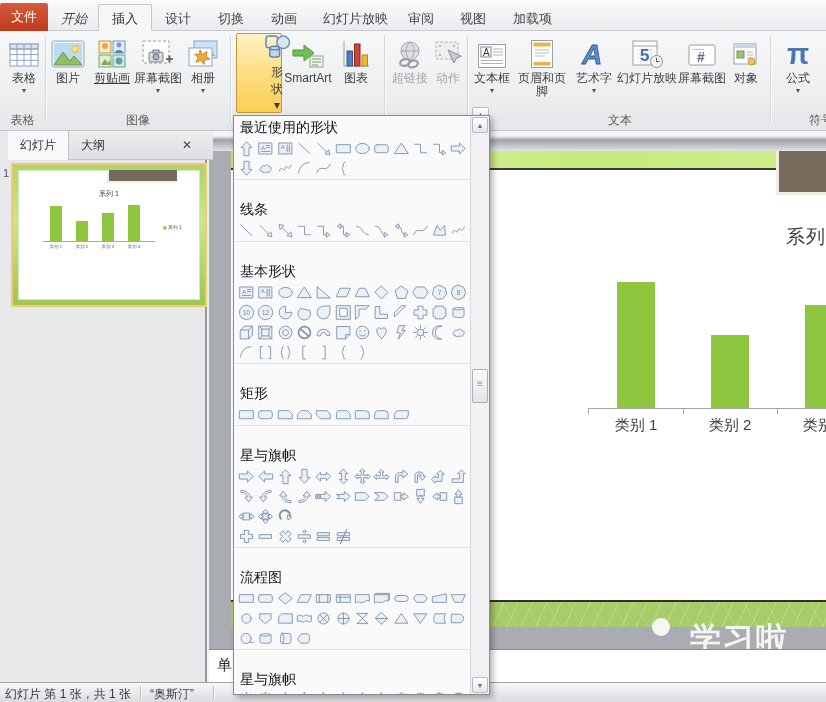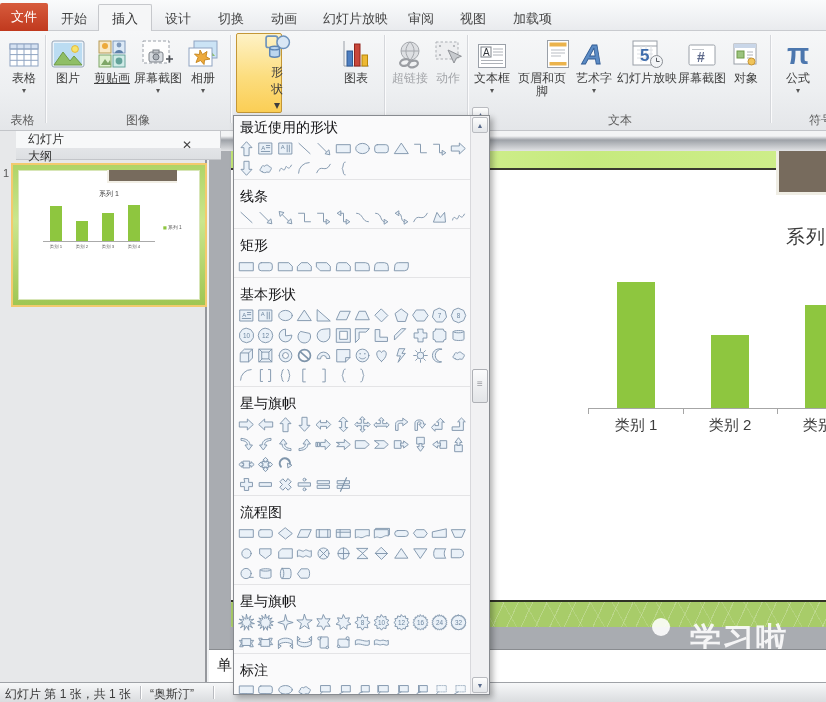--- a/index.html
+++ b/index.html
@@ -19,21 +19,21 @@
   .rbtn{position:absolute;top:2px;display:flex;flex-direction:column;align-items:center;font-size:12px;color:#3E3E3E;}
   .rbtn .ric{height:36px;display:flex;align-items:flex-end;justify-content:center;}
   .rbtn .rlb{margin-top:3px;line-height:13px;text-align:center;}
   .rbtn .dd{font-size:8px;color:#555;line-height:9px;margin-top:1px;}
   .rbtn.disabled{color:#A3A5A9;}
   #shapes-btn{position:absolute;left:236px;top:2px;width:46px;height:80px;background:linear-gradient(#FEF2C6,#FCDD7E 55%,#FBCE55);border:1px solid #C49736;border-radius:2px;display:flex;flex-direction:column;align-items:center;font-size:12px;color:#3E3E3E;padding-left:36px;}
   #collapse-chevron{position:absolute;left:472px;top:107px;width:17px;height:14px;border:1px solid #B9BBC0;background:linear-gradient(#FDFDFD,#E4E6E9);border-radius:2px;font-size:7px;color:#5A6B8C;display:flex;align-items:center;justify-content:center;z-index:3;}
 
   
   #leftpanel{position:absolute;left:0;top:131px;width:207px;height:551px;background:#E7E8EA;border-right:2px solid #96989D;}
-  #panel-tabs{position:absolute;left:16px;top:0;width:100%;height:29px;background:linear-gradient(#EDEEF0,#DDDFE2);border-bottom:1px solid #C3C5C9;display:flex;flex-direction:column;}
+  #panel-tabs{position:absolute;left:8px;top:0;width:100%;height:29px;background:linear-gradient(#EDEEF0,#DDDFE2);border-bottom:1px solid #C3C5C9;display:flex;}
   .ptab{height:29px;padding:0 12px;font-size:12px;color:#333;display:flex;align-items:center;}
   .ptab.active{background:#F7F8F9;border-right:1px solid #C3C5C9;}
   #panel-close{position:absolute;right:10px;top:6px;width:16px;height:16px;font-size:12px;color:#444;font-weight:bold;text-align:center;line-height:16px;}
   #slide-num{position:absolute;left:3px;top:36px;font-size:11px;color:#555;}
   #thumb{position:absolute;left:13px;top:34px;width:192px;height:140px;outline:2px solid #F3CA6E;background:linear-gradient(#AFD468,#CBE68D 40%,#9FC653);padding:5px;}
   #thumb-inner{position:relative;width:100%;height:100%;background:#fff;border:1px solid #D8E6B8;}
   #thumb-brown{position:absolute;left:88px;top:-1px;width:70px;height:13px;background:#776B5D;border-left:2px solid #F2EFE6;border-bottom:2px solid #F2EFE6;}
   #thumb-title{position:absolute;left:0;top:18px;width:100%;text-align:center;font-size:7px;color:#404040;}
   .tbar{position:absolute;background:#8EC63F;}
   #thumb-axis{position:absolute;left:24px;top:70px;width:112px;height:1px;background:#AAA;}
@@ -60,38 +60,38 @@
 
   
   #statusbar{position:absolute;left:0;top:682px;width:826px;height:20px;background:linear-gradient(#F7F8F9,#DADCDF);border-top:1px solid #9FA2A7;font-size:12px;color:#3A3A3A;z-index:7;}
   #statusbar .seg{position:absolute;top:3px;white-space:nowrap;}
   #statusbar .sdiv{position:absolute;top:3px;width:1px;height:13px;background:#B9BBC0;box-shadow:1px 0 0 #fff;}
 
   
   #shapemenu{position:absolute;left:233px;top:115px;width:257px;height:580px;background:#FAFAFB;border:1px solid #888B90;box-shadow:3px 3px 6px rgba(0,0,0,.3);z-index:20;}
   #shapemenu-content{position:absolute;left:0;top:0;width:237px;height:100%;overflow:hidden;}
   .cat-title{font-weight:normal;font-size:14px;color:#141416;padding:3px 6px 1px;}
-  .cat:not(:first-child) .cat-title{border-top:1px solid #E4E4E6;margin-top:1px;padding-top:8px;}
+  .cat:not(:first-child) .cat-title{border-top:1px solid #E4E4E6;margin-top:1px;padding-top:21px;}
   .shape-row{display:flex;padding-left:3px;}
   .cell{width:19.3px;height:20px;display:flex;align-items:center;justify-content:center;}
   .sg{width:17px;height:17px;}
   #menu-scrollbar{position:absolute;right:0;top:0;width:19px;height:100%;background:#F1F1F3;border-left:1px solid #D8D8DC;}
   .sbtn{position:absolute;left:1px;width:16px;height:16px;border:1px solid #B9BBC0;background:linear-gradient(#FDFDFD,#E4E6E9);border-radius:2px;font-size:7px;color:#5A6B8C;display:flex;align-items:center;justify-content:center;}
   #sthumb{position:absolute;left:1px;top:253px;width:16px;height:34px;border:1px solid #AEB0B5;background:linear-gradient(#FBFBFC,#E2E4E7);border-radius:2px;}
   #sthumb:after{content:"≡";position:absolute;left:4px;top:8px;font-size:10px;color:#9A9CA1;}
 </style>
 </head>
 <body>
 
 <div id="stage">
 
   <div id="tabbar">
     <div class="file-tab">文件</div>
     <div id="tabs-holder">
-        <div class="tab" style="left: 48px;">开始</div>
+        <div class="tab" style="left: 48px; font-style: italic;">开始</div>
         <div class="tab active" style="left: 98px;">插入</div>
         <div class="tab" style="left: 152px;">设计</div>
         <div class="tab" style="left: 205px;">切换</div>
         <div class="tab" style="left: 258px;">动画</div>
         <div class="tab" style="left: 310px;">幻灯片放映</div>
         <div class="tab" style="left: 395px;">审阅</div>
         <div class="tab" style="left: 447px;">视图</div>
         <div class="tab" style="left: 500px;">加载项</div>
       </div>
   </div>
@@ -174,20 +174,30 @@
 
     <div id="shapes-btn">
       <span class="ric" id="ic-shapes"><svg width="27" height="27" viewBox="0 0 26 26">
             <rect x="2" y="2" width="11" height="11" rx="2" fill="none" stroke="#6E93BC" stroke-width="1.6"></rect>
             <circle cx="18.5" cy="8" r="6" fill="#D9E7F5" stroke="#6E93BC" stroke-width="1.4"></circle>
             <path d="M5.5,13.5 c0,-2.4 9.5,-2.4 9.5,0 v7 c0,2.4 -9.5,2.4 -9.5,0 Z" fill="#BCD6EE" stroke="#5F86B4" stroke-width="1.4"></path>
             <path d="M5.5,13.5 c0,2.4 9.5,2.4 9.5,0" fill="none" stroke="#5F86B4" stroke-width="1.4"></path>
           </svg></span>
       <span class="rlb">形状</span>
       <span class="dd">▾</span>
+    </div>
+    <div class="rbtn" style="left:283px;width:50px">
+      <span class="ric" id="ic-smartart">
+          <svg width="34" height="28" viewBox="0 0 34 28">
+            <polygon points="2,9 13,9 13,4 23,12 13,20 13,15 2,15" fill="#6FBF5A" stroke="#4E9A3E"></polygon>
+            <rect x="19" y="15" width="13" height="11" fill="#EDF3E6" stroke="#8FA48F"></rect>
+            <path d="M21,18 h9 M21,21 h9 M21,24 h6" stroke="#7FA06F" fill="none"></path>
+          </svg>
+        </span>
+      <span class="rlb">SmartArt</span>
     </div>
     <div class="rbtn" style="left:334px;width:44px">
       <span class="ric" id="ic-chart">
           <svg width="30" height="30" viewBox="0 0 30 30">
             <path d="M3,2 V27 H28" stroke="#9AA0A8" fill="none"></path>
             <rect x="6" y="12" width="5.5" height="15" fill="#4E7FC1" stroke="#2F5A93"></rect>
             <rect x="13.5" y="5" width="5.5" height="22" fill="#C8473B" stroke="#93251C"></rect>
             <rect x="21" y="16" width="5.5" height="11" fill="#EDB933" stroke="#B8860B"></rect>
           </svg>
         </span>
@@ -225,21 +235,21 @@
             <svg width="30" height="26" viewBox="0 0 30 26">
               <rect x="1.5" y="1.5" width="27" height="23" fill="#fff" stroke="#9AA0A8"></rect>
               <rect x="4" y="4" width="10" height="10" fill="#fff" stroke="#7C8289"></rect>
               <text x="6" y="12.6" font-size="10" fill="#33373C">A</text>
               <path d="M16,6 h10 M16,9 h10 M16,12 h10 M4,17.5 h22 M4,20.5 h22" stroke="#AEB2B8" fill="none"></path>
             </svg>
           </span>
           <span class="rlb">文本框</span>
           <span class="dd">▾</span>
         </div>
-        <div class="rbtn" style="left: 513px; width: 58px; align-items: flex-end;">
+        <div class="rbtn" style="left: 513px; width: 58px;">
           <span class="ric">
             <svg width="26" height="30" viewBox="0 0 26 30">
               <rect x="2.5" y="1.5" width="21" height="27" fill="#fff" stroke="#9AA0A8"></rect>
               <rect x="4.5" y="3.5" width="17" height="4" fill="#EBB34C"></rect>
               <rect x="4.5" y="23" width="17" height="3.5" fill="#EBB34C"></rect>
               <path d="M6,11 h14 M6,14 h14 M6,17 h10" stroke="#B9BDC3" fill="none"></path>
             </svg>
           </span>
           <span class="rlb">页眉和页脚</span>
         </div>
@@ -620,88 +630,20 @@
             <div class="cell" title="scribble">
               <svg class="sg" viewBox="0 0 20 20">
                 <g fill="#EAF1F8" stroke="#7F95AB" stroke-width="1.1" stroke-linejoin="round" stroke-linecap="round">
                   <path d="M3,13 C5,4 8,17 10,9 C11,4 13,15 17,6" fill="none"></path>
                 </g>
               </svg>
             </div>
           </div>
         </div>
         <div class="cat">
-          <div class="cat-title">矩形</div>
-          <div class="shape-row">
-            <div class="cell" title="rectangle">
-              <svg class="sg" viewBox="0 0 20 20">
-                <g fill="#EAF1F8" stroke="#7F95AB" stroke-width="1.1" stroke-linejoin="round" stroke-linecap="round">
-                  <rect x="2" y="5.5" width="16" height="9.5" rx="0"></rect>
-                </g>
-              </svg>
-            </div>
-            <div class="cell" title="rounded-rectangle">
-              <svg class="sg" viewBox="0 0 20 20">
-                <g fill="#EAF1F8" stroke="#7F95AB" stroke-width="1.1" stroke-linejoin="round" stroke-linecap="round">
-                  <rect x="2" y="5.5" width="16" height="9.5" rx="3"></rect>
-                </g>
-              </svg>
-            </div>
-            <div class="cell" title="snip-single-corner-rectangle">
-              <svg class="sg" viewBox="0 0 20 20">
-                <g fill="#EAF1F8" stroke="#7F95AB" stroke-width="1.1" stroke-linejoin="round" stroke-linecap="round">
-                  <polygon points="2,5.5 13.8,5.5 18,9.7 18,15 2,15"></polygon>
-                </g>
-              </svg>
-            </div>
-            <div class="cell" title="snip-same-side-corner-rectangle">
-              <svg class="sg" viewBox="0 0 20 20">
-                <g fill="#EAF1F8" stroke="#7F95AB" stroke-width="1.1" stroke-linejoin="round" stroke-linecap="round">
-                  <polygon points="2,9.7 6.2,5.5 13.8,5.5 18,9.7 18,15 2,15"></polygon>
-                </g>
-              </svg>
-            </div>
-            <div class="cell" title="snip-diagonal-corner-rectangle">
-              <svg class="sg" viewBox="0 0 20 20">
-                <g fill="#EAF1F8" stroke="#7F95AB" stroke-width="1.1" stroke-linejoin="round" stroke-linecap="round">
-                  <polygon points="2,5.5 13.8,5.5 18,9.7 18,15 6.2,15 2,10.8"></polygon>
-                </g>
-              </svg>
-            </div>
-            <div class="cell" title="snip-and-round-single-corner-rectangle">
-              <svg class="sg" viewBox="0 0 20 20">
-                <g fill="#EAF1F8" stroke="#7F95AB" stroke-width="1.1" stroke-linejoin="round" stroke-linecap="round">
-                  <path d="M2,8 Q2,5.5 4.5,5.5 L13.8,5.5 L18,9.7 V15 H2 Z"></path>
-                </g>
-              </svg>
-            </div>
-            <div class="cell" title="round-single-corner-rectangle">
-              <svg class="sg" viewBox="0 0 20 20">
-                <g fill="#EAF1F8" stroke="#7F95AB" stroke-width="1.1" stroke-linejoin="round" stroke-linecap="round">
-                  <path d="M2,5.5 H13.5 Q18,5.5 18,10 V15 H2 Z"></path>
-                </g>
-              </svg>
-            </div>
-            <div class="cell" title="round-same-side-corner-rectangle">
-              <svg class="sg" viewBox="0 0 20 20">
-                <g fill="#EAF1F8" stroke="#7F95AB" stroke-width="1.1" stroke-linejoin="round" stroke-linecap="round">
-                  <path d="M2,10 Q2,5.5 6.5,5.5 H13.5 Q18,5.5 18,10 V15 H2 Z"></path>
-                </g>
-              </svg>
-            </div>
-            <div class="cell" title="round-diagonal-corner-rectangle">
-              <svg class="sg" viewBox="0 0 20 20">
-                <g fill="#EAF1F8" stroke="#7F95AB" stroke-width="1.1" stroke-linejoin="round" stroke-linecap="round">
-                  <path d="M2,10 Q2,5.5 6.5,5.5 H18 V10.5 Q18,15 13.5,15 H2 Z"></path>
-                </g>
-              </svg>
-            </div>
-          </div>
-        </div>
-        <div class="cat">
           <div class="cat-title">基本形状</div>
           <div class="shape-row">
             <div class="cell" title="text-box">
               <svg class="sg" viewBox="0 0 20 20">
                 <g fill="#EAF1F8" stroke="#7F95AB" stroke-width="1.1" stroke-linejoin="round" stroke-linecap="round">
                   <rect x="2.5" y="3.5" width="15" height="13" rx="0"></rect>
                   <text x="5" y="11.5" font-size="7" fill="#6E87A0" stroke="none">A</text>
                   <line x1="11" y1="6.5" x2="15" y2="6.5"></line>
                   <line x1="11" y1="9" x2="15" y2="9"></line>
                   <line x1="5" y1="13.5" x2="15" y2="13.5"></line>
@@ -1033,20 +975,88 @@
             <div class="cell" title="right-brace">
               <svg class="sg" viewBox="0 0 20 20">
                 <g fill="#EAF1F8" stroke="#7F95AB" stroke-width="1.1" stroke-linejoin="round" stroke-linecap="round">
                   <path d="M8,2.5 C11,2.5 9.5,6 11.5,10 C9.5,14 11,17.5 8,17.5" fill="none"></path>
                 </g>
               </svg>
             </div>
           </div>
         </div>
         <div class="cat">
+          <div class="cat-title">矩形</div>
+          <div class="shape-row">
+            <div class="cell" title="rectangle">
+              <svg class="sg" viewBox="0 0 20 20">
+                <g fill="#EAF1F8" stroke="#7F95AB" stroke-width="1.1" stroke-linejoin="round" stroke-linecap="round">
+                  <rect x="2" y="5.5" width="16" height="9.5" rx="0"></rect>
+                </g>
+              </svg>
+            </div>
+            <div class="cell" title="rounded-rectangle">
+              <svg class="sg" viewBox="0 0 20 20">
+                <g fill="#EAF1F8" stroke="#7F95AB" stroke-width="1.1" stroke-linejoin="round" stroke-linecap="round">
+                  <rect x="2" y="5.5" width="16" height="9.5" rx="3"></rect>
+                </g>
+              </svg>
+            </div>
+            <div class="cell" title="snip-single-corner-rectangle">
+              <svg class="sg" viewBox="0 0 20 20">
+                <g fill="#EAF1F8" stroke="#7F95AB" stroke-width="1.1" stroke-linejoin="round" stroke-linecap="round">
+                  <polygon points="2,5.5 13.8,5.5 18,9.7 18,15 2,15"></polygon>
+                </g>
+              </svg>
+            </div>
+            <div class="cell" title="snip-same-side-corner-rectangle">
+              <svg class="sg" viewBox="0 0 20 20">
+                <g fill="#EAF1F8" stroke="#7F95AB" stroke-width="1.1" stroke-linejoin="round" stroke-linecap="round">
+                  <polygon points="2,9.7 6.2,5.5 13.8,5.5 18,9.7 18,15 2,15"></polygon>
+                </g>
+              </svg>
+            </div>
+            <div class="cell" title="snip-diagonal-corner-rectangle">
+              <svg class="sg" viewBox="0 0 20 20">
+                <g fill="#EAF1F8" stroke="#7F95AB" stroke-width="1.1" stroke-linejoin="round" stroke-linecap="round">
+                  <polygon points="2,5.5 13.8,5.5 18,9.7 18,15 6.2,15 2,10.8"></polygon>
+                </g>
+              </svg>
+            </div>
+            <div class="cell" title="snip-and-round-single-corner-rectangle">
+              <svg class="sg" viewBox="0 0 20 20">
+                <g fill="#EAF1F8" stroke="#7F95AB" stroke-width="1.1" stroke-linejoin="round" stroke-linecap="round">
+                  <path d="M2,8 Q2,5.5 4.5,5.5 L13.8,5.5 L18,9.7 V15 H2 Z"></path>
+                </g>
+              </svg>
+            </div>
+            <div class="cell" title="round-single-corner-rectangle">
+              <svg class="sg" viewBox="0 0 20 20">
+                <g fill="#EAF1F8" stroke="#7F95AB" stroke-width="1.1" stroke-linejoin="round" stroke-linecap="round">
+                  <path d="M2,5.5 H13.5 Q18,5.5 18,10 V15 H2 Z"></path>
+                </g>
+              </svg>
+            </div>
+            <div class="cell" title="round-same-side-corner-rectangle">
+              <svg class="sg" viewBox="0 0 20 20">
+                <g fill="#EAF1F8" stroke="#7F95AB" stroke-width="1.1" stroke-linejoin="round" stroke-linecap="round">
+                  <path d="M2,10 Q2,5.5 6.5,5.5 H13.5 Q18,5.5 18,10 V15 H2 Z"></path>
+                </g>
+              </svg>
+            </div>
+            <div class="cell" title="round-diagonal-corner-rectangle">
+              <svg class="sg" viewBox="0 0 20 20">
+                <g fill="#EAF1F8" stroke="#7F95AB" stroke-width="1.1" stroke-linejoin="round" stroke-linecap="round">
+                  <path d="M2,10 Q2,5.5 6.5,5.5 H18 V10.5 Q18,15 13.5,15 H2 Z"></path>
+                </g>
+              </svg>
+            </div>
+          </div>
+        </div>
+        <div class="cat">
           <div class="cat-title">星与旗帜</div>
           <div class="shape-row">
             <div class="cell" title="right-arrow">
               <svg class="sg" viewBox="0 0 20 20">
                 <g fill="#EAF1F8" stroke="#7F95AB" stroke-width="1.1" stroke-linejoin="round" stroke-linecap="round">
                   <polygon points="2,7 11,7 11,3.5 18,10 11,16.5 11,13 2,13"></polygon>
                 </g>
               </svg>
             </div>
             <div class="cell" title="left-arrow">

